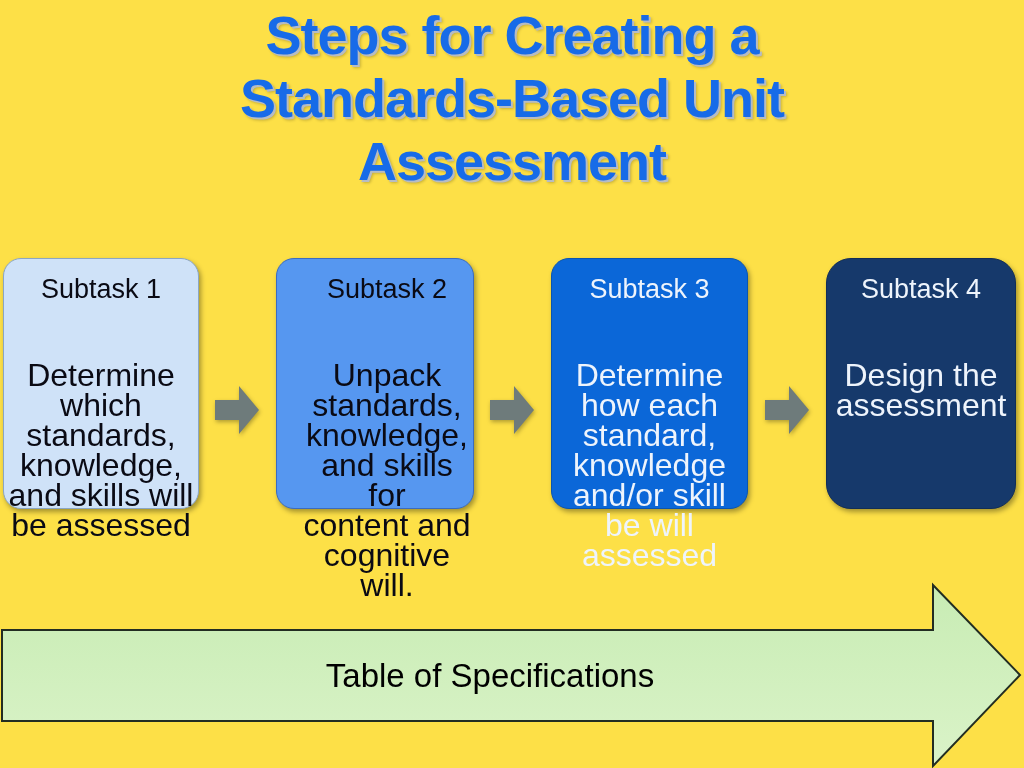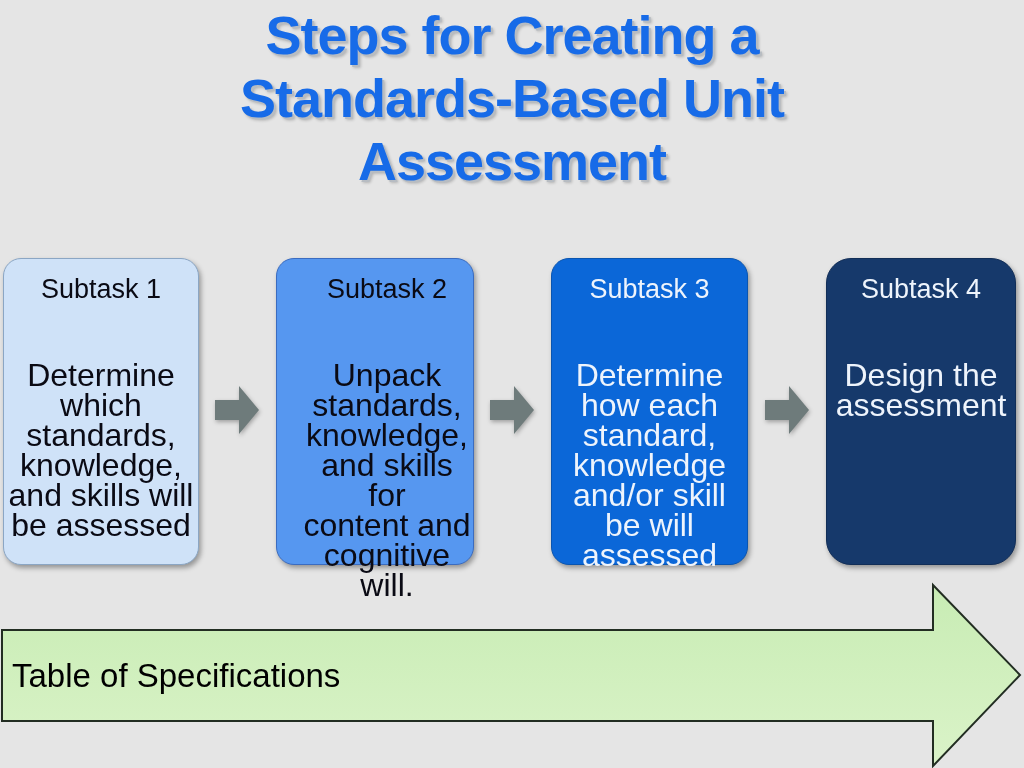--- a/index.html
+++ b/index.html
@@ -1,40 +1,40 @@
 <!DOCTYPE html>
 <html><head>
 <meta charset="utf-8">
 <style>
   html,body { margin:0; padding:0; background:#ffffff; }
   .canvas {
     position:relative;
     width:1024px; height:768px;
-    background:#e5e5e5;
+    background:#fde047;
     overflow:hidden;
     font-family:"Liberation Sans", sans-serif;
   }
 
   
   .slide-title {
     position:absolute;
     top:4px; left:0; width:1024px;
     text-align:center;
     font-size:54px;
     line-height:63px;
     font-weight:bold;
     letter-spacing:-1px;
     white-space:pre-line;
     text-shadow:2px 2px 0 #b7bcc2, 3px 3px 3px rgba(0,0,0,0.22);
   }
 
   
   .boxes { position:absolute; top:258px; left:0; width:1024px; height:310px; }
   .step-box {
-    position:absolute; top:0; height:307px;
+    position:absolute; top:0; height:251px;
     border-radius:18px;
     border:1.5px solid;
     box-shadow:2px 3px 5px rgba(0,0,0,0.35);
     text-align:center;
     box-sizing:border-box;
   }
   .step-box.b1 { left:3px;   width:196px; }
   .step-box.b2 { left:276px; width:198px;padding-left:24px; }
   .step-box.b3 { left:551px; width:197px; }
   .step-box.b4 { left:826px; width:190px; }
@@ -44,21 +44,22 @@
 
   
   .connector { position:absolute; top:128px; width:44px; height:48px; filter:drop-shadow(1px 2px 2px rgba(0,0,0,0.3)); }
   .connector.c1 { left:215px; }
   .connector.c2 { left:490px; }
   .connector.c3 { left:765px; }
 
   
   .bottom-arrow-wrap { position:absolute; top:580px; left:0; width:1024px; height:188px; }
   .bottom-arrow-label {
-    position:absolute; top:78px; left:12px; width:940px;
+    position:absolute; top:78px; left:20px; width:940px;
+    text-align:center;
     font-size:33px; line-height:36px;
   }
 </style>
 </head>
 <body>
 
 <div class="canvas">
 
   <div class="slide-title" style="color: rgb(23, 107, 232);">Steps for Creating a
 Standards-Based Unit

